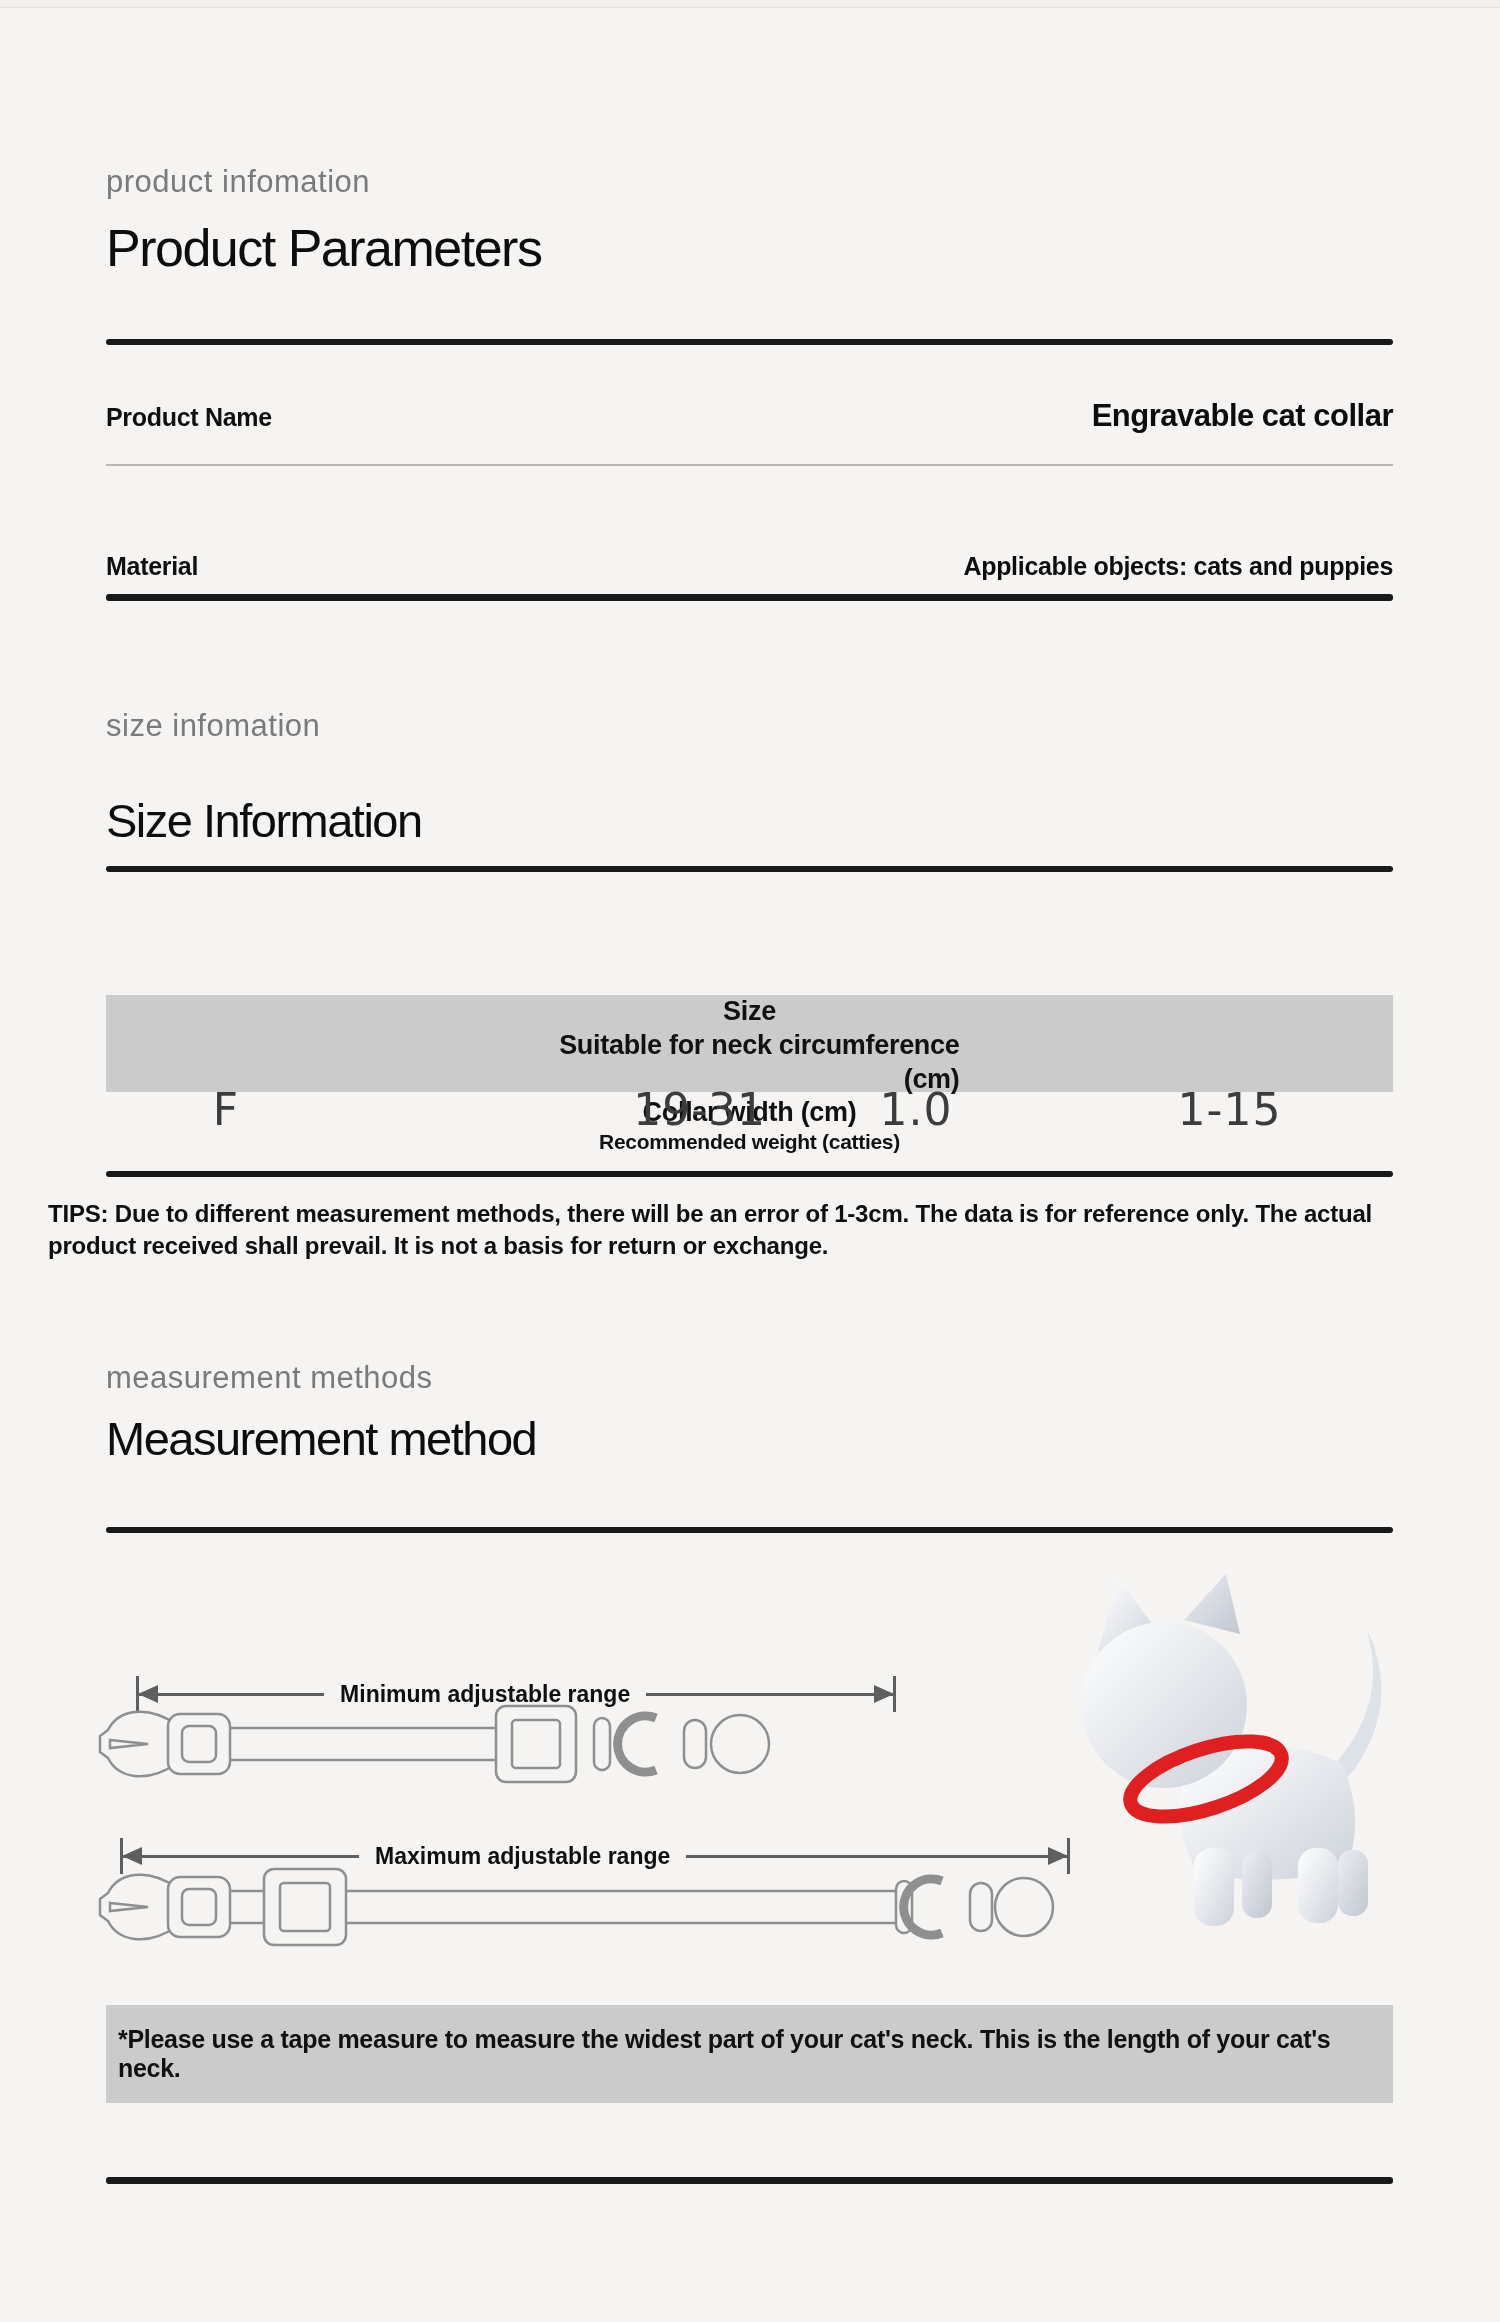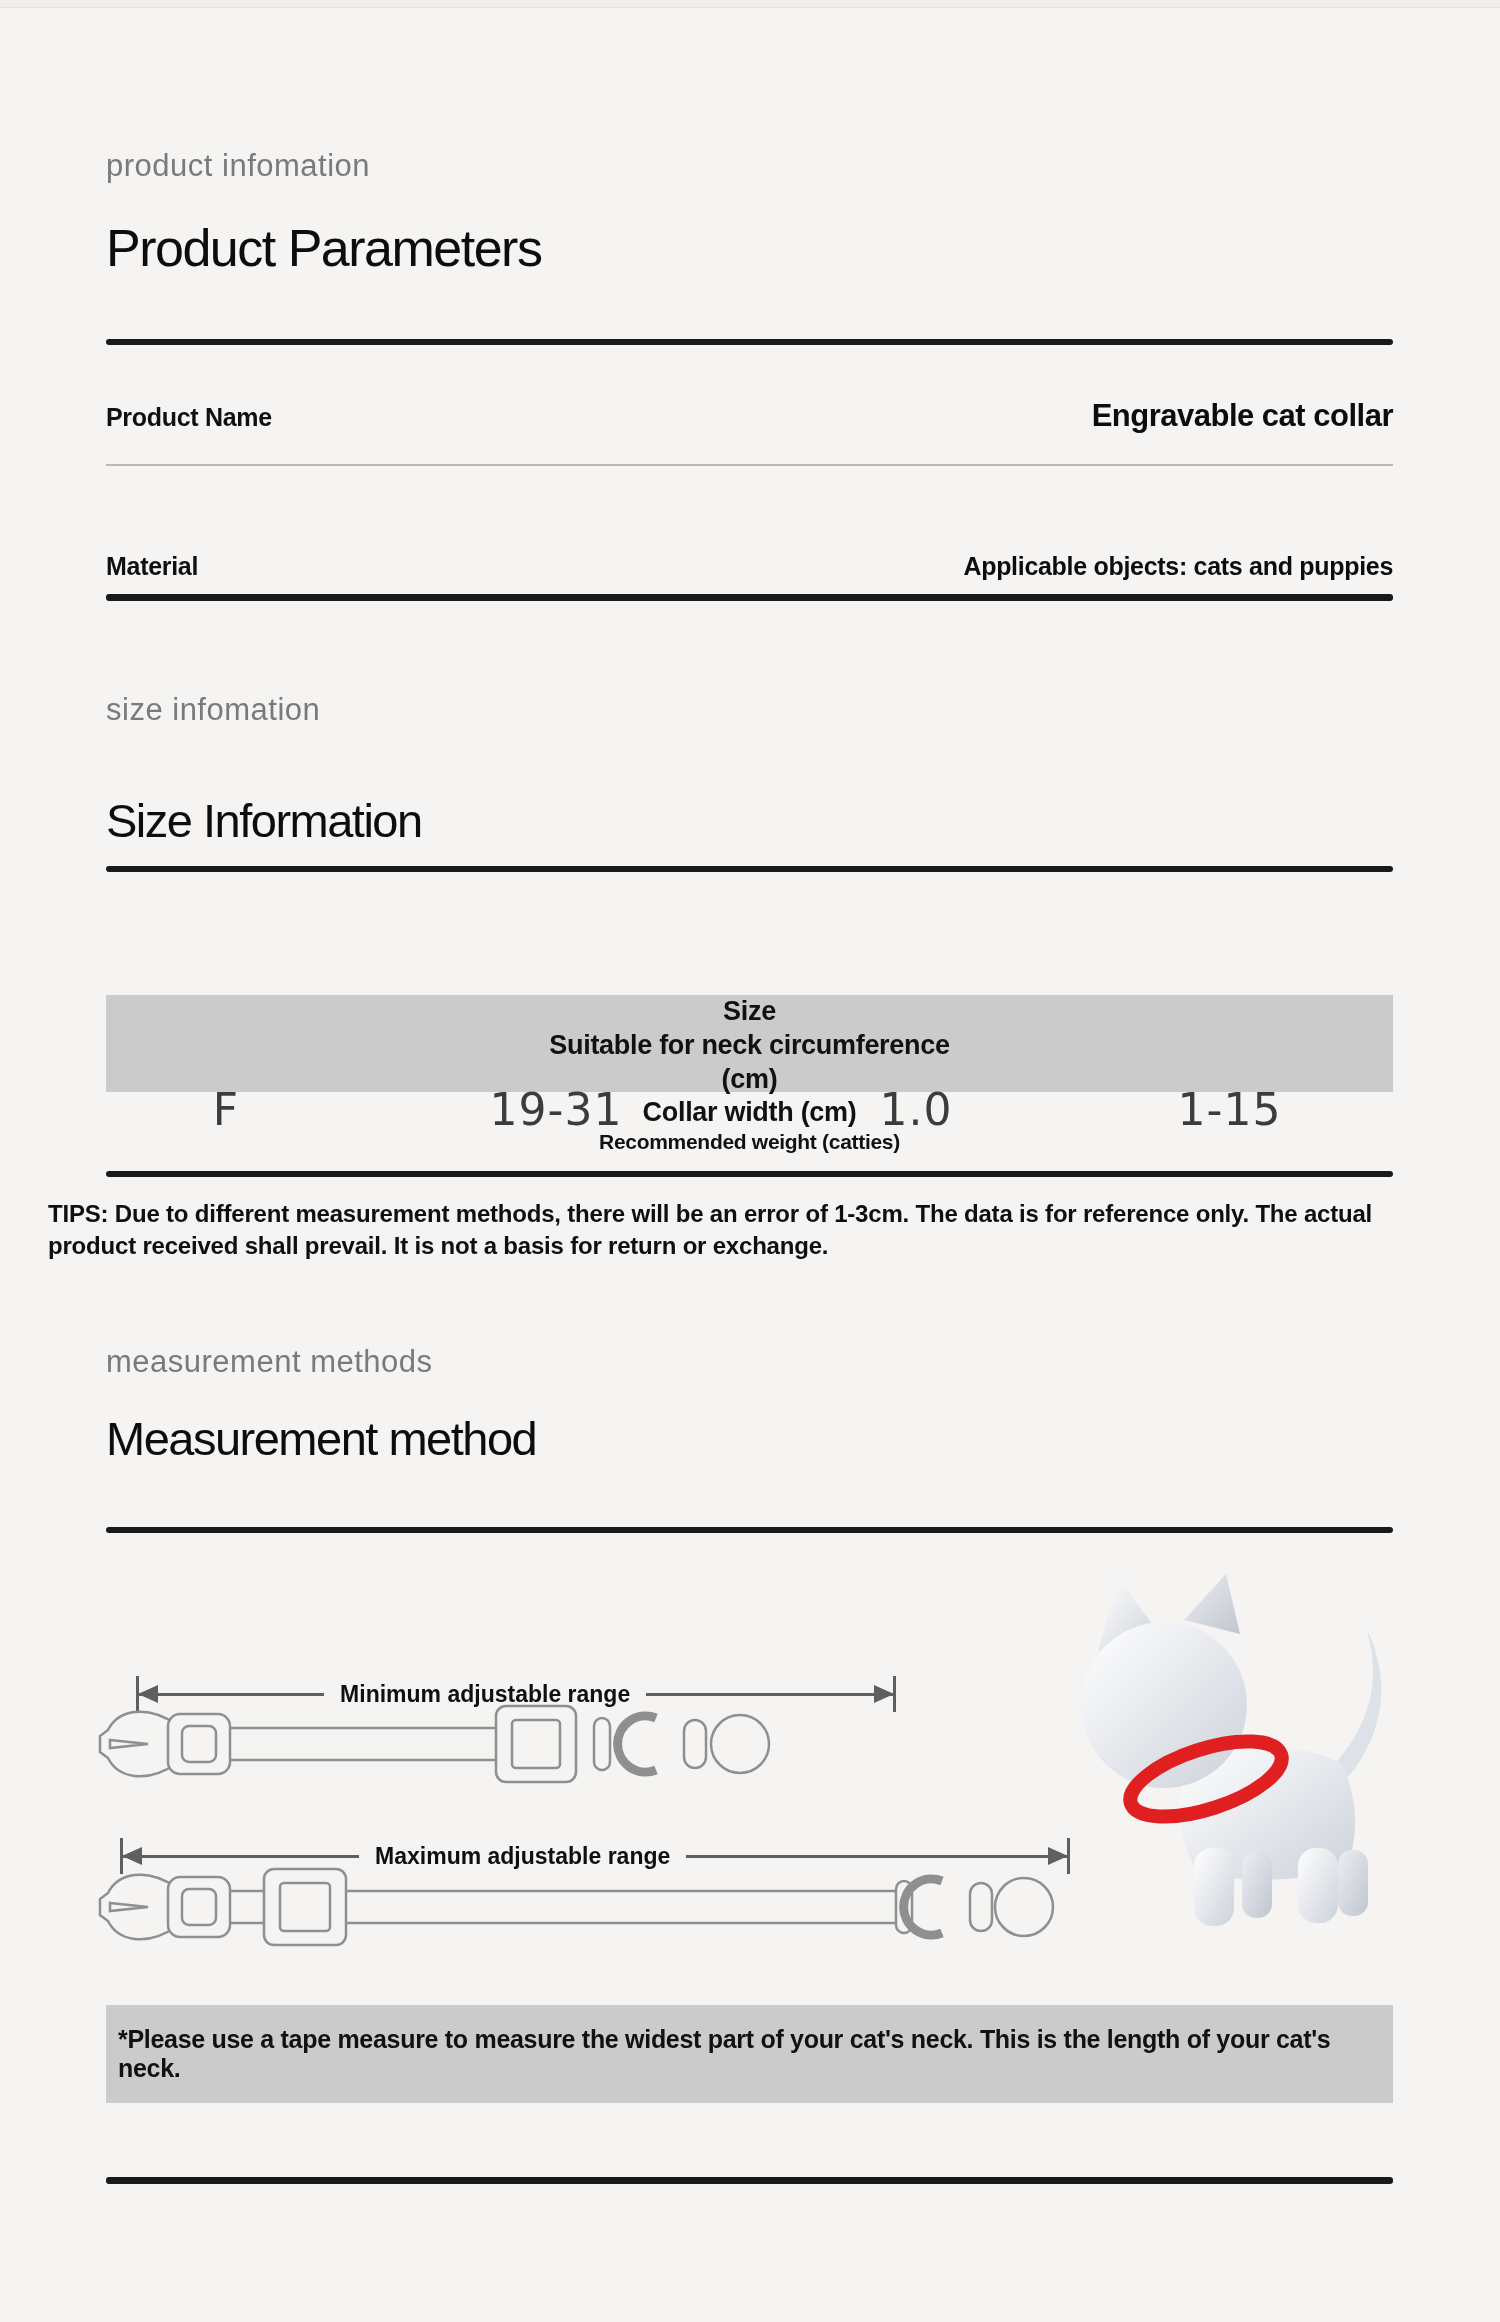--- a/index.html
+++ b/index.html
@@ -4,32 +4,32 @@
 <style>
   html,body{margin:0;padding:0;}
   body{
     width:1500px;height:2322px;
     font-family:"Liberation Sans","DejaVu Sans",sans-serif;
     background:#f5f4f2;
   }
   .page{position:relative;width:1500px;height:2322px;background:#f5f4f2;overflow:hidden;}
   .abs{position:absolute;left:106px;width:1287px;}
   .top-strip{position:absolute;top:0;left:0;width:1500px;height:7px;background:#f0efec;border-bottom:1px solid #e4e3df;}
-  .eyebrow{font-size:31px;color:#7a7a7a;letter-spacing:.5px;}
+  .eyebrow{font-size:31px;color:#7a7a7a;letter-spacing:.5px;margin-top:16px;}
   .big-title{font-size:50px;font-weight:400;color:#0d0d0d;letter-spacing:-1.5px;line-height:1.1;margin-top:8px;}
   .rule{background:#1a1a1a;border-radius:3px;}
   .rule-thin{background:#b9b8b6;}
   .spec-row{display:flex;justify-content:space-between;align-items:baseline;}
   .spec-label{font-size:25px;font-weight:700;color:#101010;letter-spacing:-.3px;}
   .spec-value-lg{font-size:31px;font-weight:700;color:#0d0d0d;letter-spacing:-.5px;}
   .spec-value{font-size:25px;font-weight:700;color:#0d0d0d;letter-spacing:-.3px;}
   .tbl-header{display:flex;align-items:center;background:#cbcbcb;}
   .tbl-row{display:flex;align-items:center;}
   .c1{width:240px;text-align:center;}
-  .c2{width:420px;text-align:center;}
+  .c2{width:420px;text-align:right;}
   .c3{width:300px;text-align:center;}
   .c4{width:327px;text-align:center;}
   .th{font-size:27px;font-weight:700;color:#111;line-height:1.25;letter-spacing:-.3px;}
   .th-sm{font-size:21px;font-weight:700;color:#111;letter-spacing:-.3px;}
   .td{font-family:"DejaVu Sans","Liberation Sans",sans-serif;font-size:44px;font-weight:400;color:#3c3c3c;letter-spacing:1px;}
   .tips{font-size:24px;font-weight:700;color:#0f0f0f;line-height:1.33;letter-spacing:-.2px;}
   .note-box{background:#cbcbcb;display:flex;align-items:center;}
   .note-text{font-size:25px;font-weight:700;color:#111;padding-left:12px;letter-spacing:-.3px;}
   .diagram{position:absolute;left:106px;width:1287px;}
   .dim{position:absolute;display:flex;align-items:center;height:44px;}

